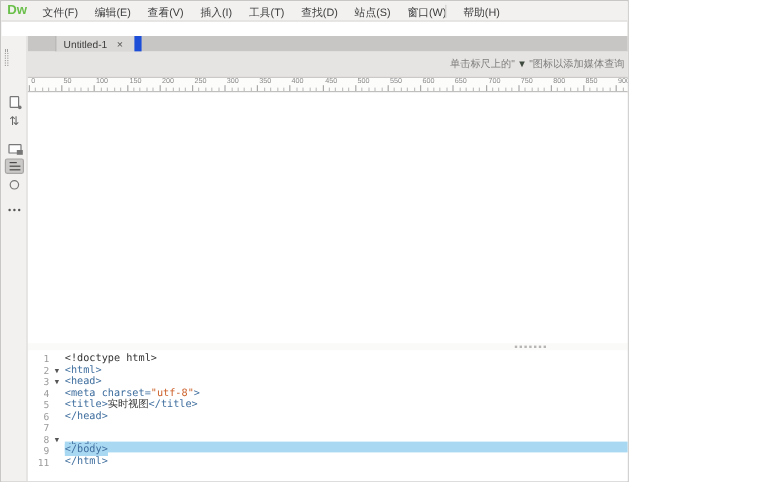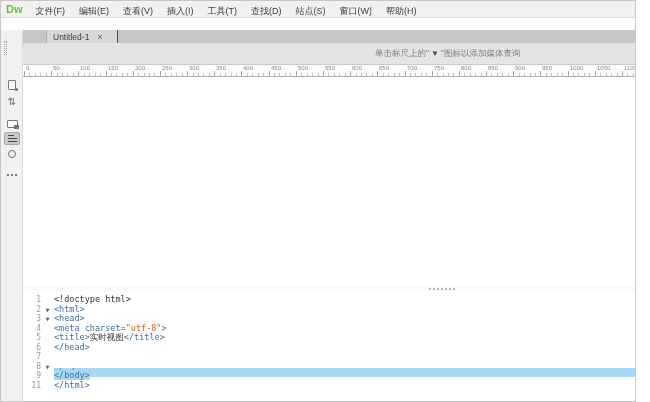--- a/index.html
+++ b/index.html
@@ -1,18 +1,18 @@
 <!DOCTYPE html>
 <html><head>
 <meta charset="utf-8">
 <style>
   * { margin:0; padding:0; box-sizing:border-box; }
   html,body { width:650px; height:402px; }
   body { font-family:"Liberation Sans","DejaVu Sans",sans-serif; background:#fff; }
-  #app { position:relative; width:636px; height:402px; overflow:hidden; background:#fff; border:1px solid #c9c7c5; }
+  #app { position:relative; width:524px; height:402px; overflow:hidden; background:#fff; border:1px solid #c9c7c5; }
 
   
   #menubar { position:absolute; left:0; top:0; width:650px; height:17px;
     background:#f2f1f0; border-bottom:1px solid #dddbd9; display:flex; align-items:center; }
   #logo { color:#6abf4a; font-weight:bold; font-size:11px; padding:0 6px 0 5px; letter-spacing:0; }
   .menu-item { font-size:9px; color:#3c3c3c; padding:0 7px; line-height:16px; cursor:default; white-space:nowrap; }
   #menubar-sep { position:absolute; left:370px; top:3px; width:1px; height:11px; background:#d2d0ce; }
 
   
   #switcher-row { position:absolute; left:0; top:17px; width:650px; height:12px;
@@ -20,21 +20,21 @@
   #switcher-sep { position:absolute; left:8px; top:2px; width:1px; height:8px; background:#cfcdcb; }
   #view-switcher { position:absolute; left:462px; top:0; height:12px; display:flex; align-items:center; gap:14px; }
   .vs-btn { font-size:9px; color:#4a4a4a; line-height:12px; cursor:default; }
   .vs-btn.active { color:#1473e6; }
   #live-view-btn { display:flex; align-items:center; gap:6px; }
   .dd-arrow { width:0; height:0; border-left:3px solid transparent; border-right:3px solid transparent; border-top:4px solid #4a4a4a; }
 
   
   #tabbar { position:absolute; left:22px; top:29px; width:628px; height:13px; background:#c8c6c4; }
   #doc-tab { position:absolute; left:23px; top:0; height:13px; min-width:72px; background:#dad8d6;
-    border-left:1px solid #b5b3b1; border-right:1px solid #1d4ed8;
+    border-left:1px solid #b5b3b1; border-right:6px solid #1d4ed8;
     display:flex; align-items:center; padding:0 6px; gap:8px; }
   #tab-title { font-size:8.5px; color:#3c3c3c; white-space:nowrap; }
   #tab-close { font-size:9px; color:#5a5a5a; line-height:10px; cursor:default; }
 
   
   #doc-toolbar { position:absolute; left:22px; top:42px; width:628px; height:22px;
     background:#e6e4e2; border-bottom:1px solid #cbc9c7; }
   #mq-hint { position:absolute; left:352px; top:0; height:22px; display:flex; align-items:center; gap:2px;
     font-size:8.5px; color:#7d7d7d; white-space:nowrap; }
   #mq-icon { color:#3f4a3f; font-size:8px; line-height:8px; }

